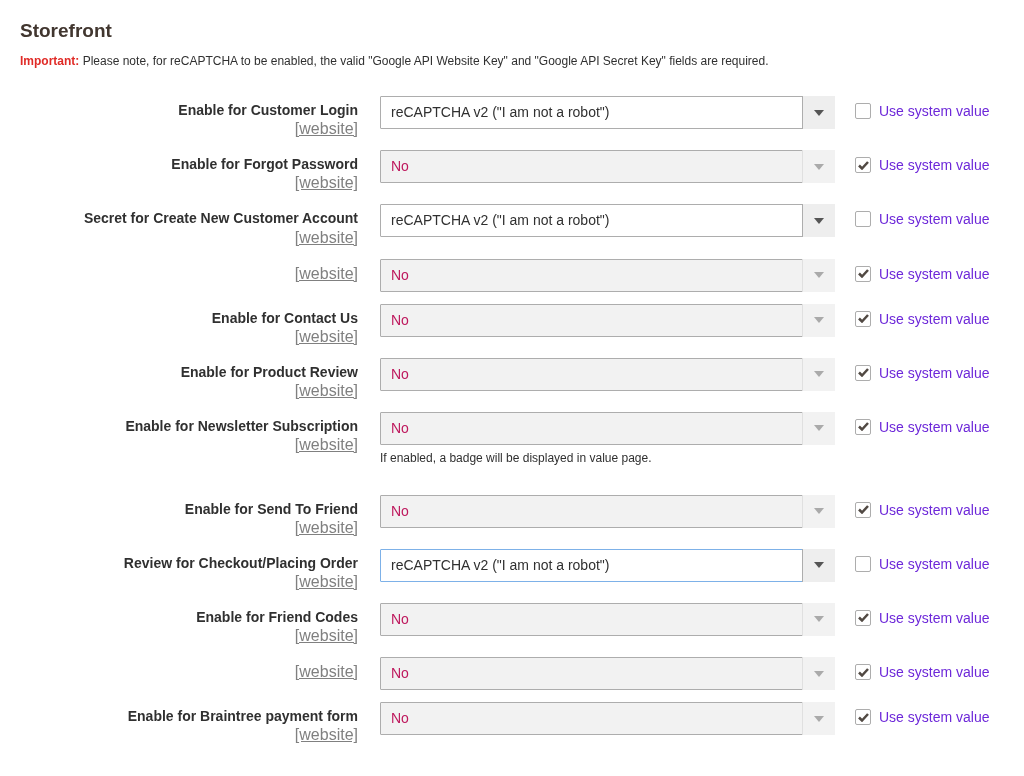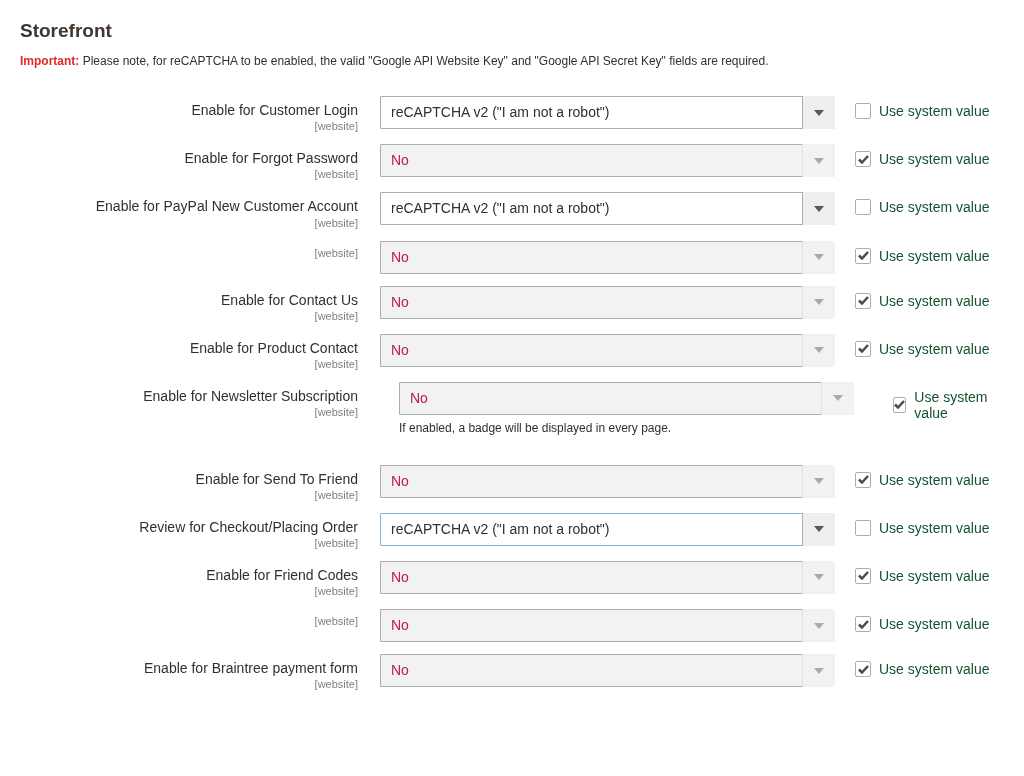--- a/index.html
+++ b/index.html
@@ -32,29 +32,30 @@
     }
     .field-label-wrap {
       width: 360px;
       text-align: right;
       padding-right: 22px;
       padding-top: 5px;
       flex-shrink: 0;
     }
     .field-label {
       font-size: 14px;
-      font-weight: 400;
+      font-weight: 700;
       color: #303030;
       line-height: 1.3;
     }
     .field-scope {
-      font-size: 11px;
+      font-size: 16px;
       color: #808080;
       display: block;
       margin-top: 1px;
+      text-decoration: underline;
     }
     .field-control {
       width: 455px;
       flex-shrink: 0;
     }
     .select-wrap {
       position: relative;
       width: 100%;
     }
     .select {
@@ -131,32 +132,31 @@
     .checkbox.checked svg {
       display: block;
     }
     .checkbox path {
       stroke: #514943;
       stroke-width: 2.5;
       fill: none;
     }
     .check-label {
       font-size: 14px;
-      color: #14532d;
+      color: #6d28d9;
       cursor: pointer;
     }
     .field-note {
       font-size: 12px;
       color: #303030;
       margin-top: 6px;
       line-height: 1.3;
     }
     .extra-gap {
       margin-bottom: 28px;
-      gap: 19px;
     }
   </style>
 </head>
 <body>
 
 <h2 class="section-title">Storefront</h2>
 
 <p class="notice">
   <span class="notice-important">Important:</span>
   <span>Please note, for reCAPTCHA to be enabled, the valid "Google API Website Key" and "Google API Secret Key" fields are required.</span>
@@ -208,21 +208,21 @@
         <svg viewBox="0 0 11 9">
             <path d="M1 4.5 L4 7.5 L10 1"></path>
           </svg>
       </span>
       <span class="check-label">Use system value</span>
     </div>
   </div>
 
   <div class="field-row">
     <div class="field-label-wrap">
-      <span class="field-label">Enable for PayPal New Customer Account</span>
+      <span class="field-label">Secret for Create New Customer Account</span>
       <span class="field-scope">[website]</span>
     </div>
     <div class="field-control">
       <div class="select-wrap">
         <div class="select">reCAPTCHA v2 ("I am not a robot")</div>
         <div class="select-arrow">
           <svg viewBox="0 0 10 6">
               <path d="M0 0 L5 6 L10 0 Z"></path>
             </svg>
         </div>
@@ -283,21 +283,21 @@
         <svg viewBox="0 0 11 9">
             <path d="M1 4.5 L4 7.5 L10 1"></path>
           </svg>
       </span>
       <span class="check-label">Use system value</span>
     </div>
   </div>
 
   <div class="field-row">
     <div class="field-label-wrap">
-      <span class="field-label">Enable for Product Contact</span>
+      <span class="field-label">Enable for Product Review</span>
       <span class="field-scope">[website]</span>
     </div>
     <div class="field-control">
       <div class="select-wrap disabled-wrap">
         <div class="select disabled">No</div>
         <div class="select-arrow">
           <svg viewBox="0 0 10 6">
               <path d="M0 0 L5 6 L10 0 Z"></path>
             </svg>
         </div>
@@ -321,21 +321,21 @@
     </div>
     <div class="field-control">
       <div class="select-wrap disabled-wrap">
         <div class="select disabled">No</div>
         <div class="select-arrow">
           <svg viewBox="0 0 10 6">
               <path d="M0 0 L5 6 L10 0 Z"></path>
             </svg>
         </div>
       </div>
-      <div class="field-note" style="">If enabled, a badge will be displayed in every page.</div>
+      <div class="field-note" style="">If enabled, a badge will be displayed in value page.</div>
     </div>
     <div class="field-check">
       <span class="checkbox checked">
         <svg viewBox="0 0 11 9">
             <path d="M1 4.5 L4 7.5 L10 1"></path>
           </svg>
       </span>
       <span class="check-label">Use system value</span>
     </div>
   </div>

